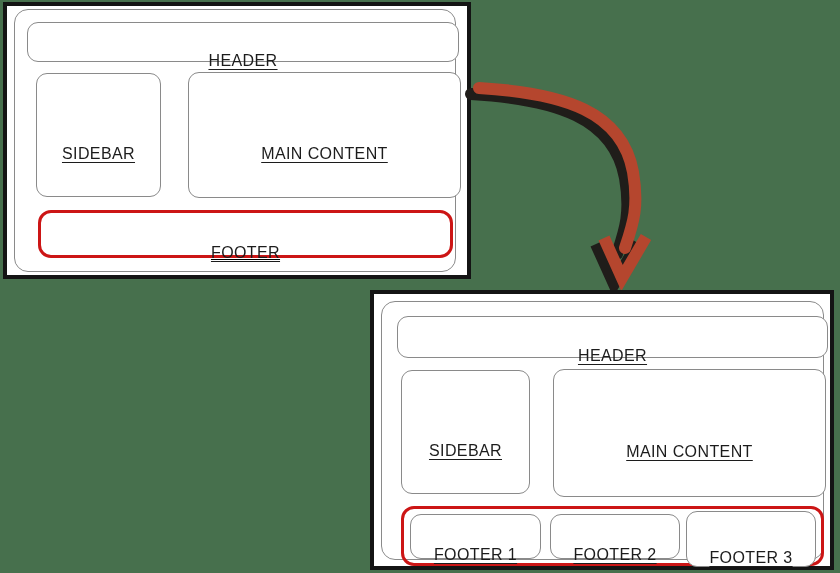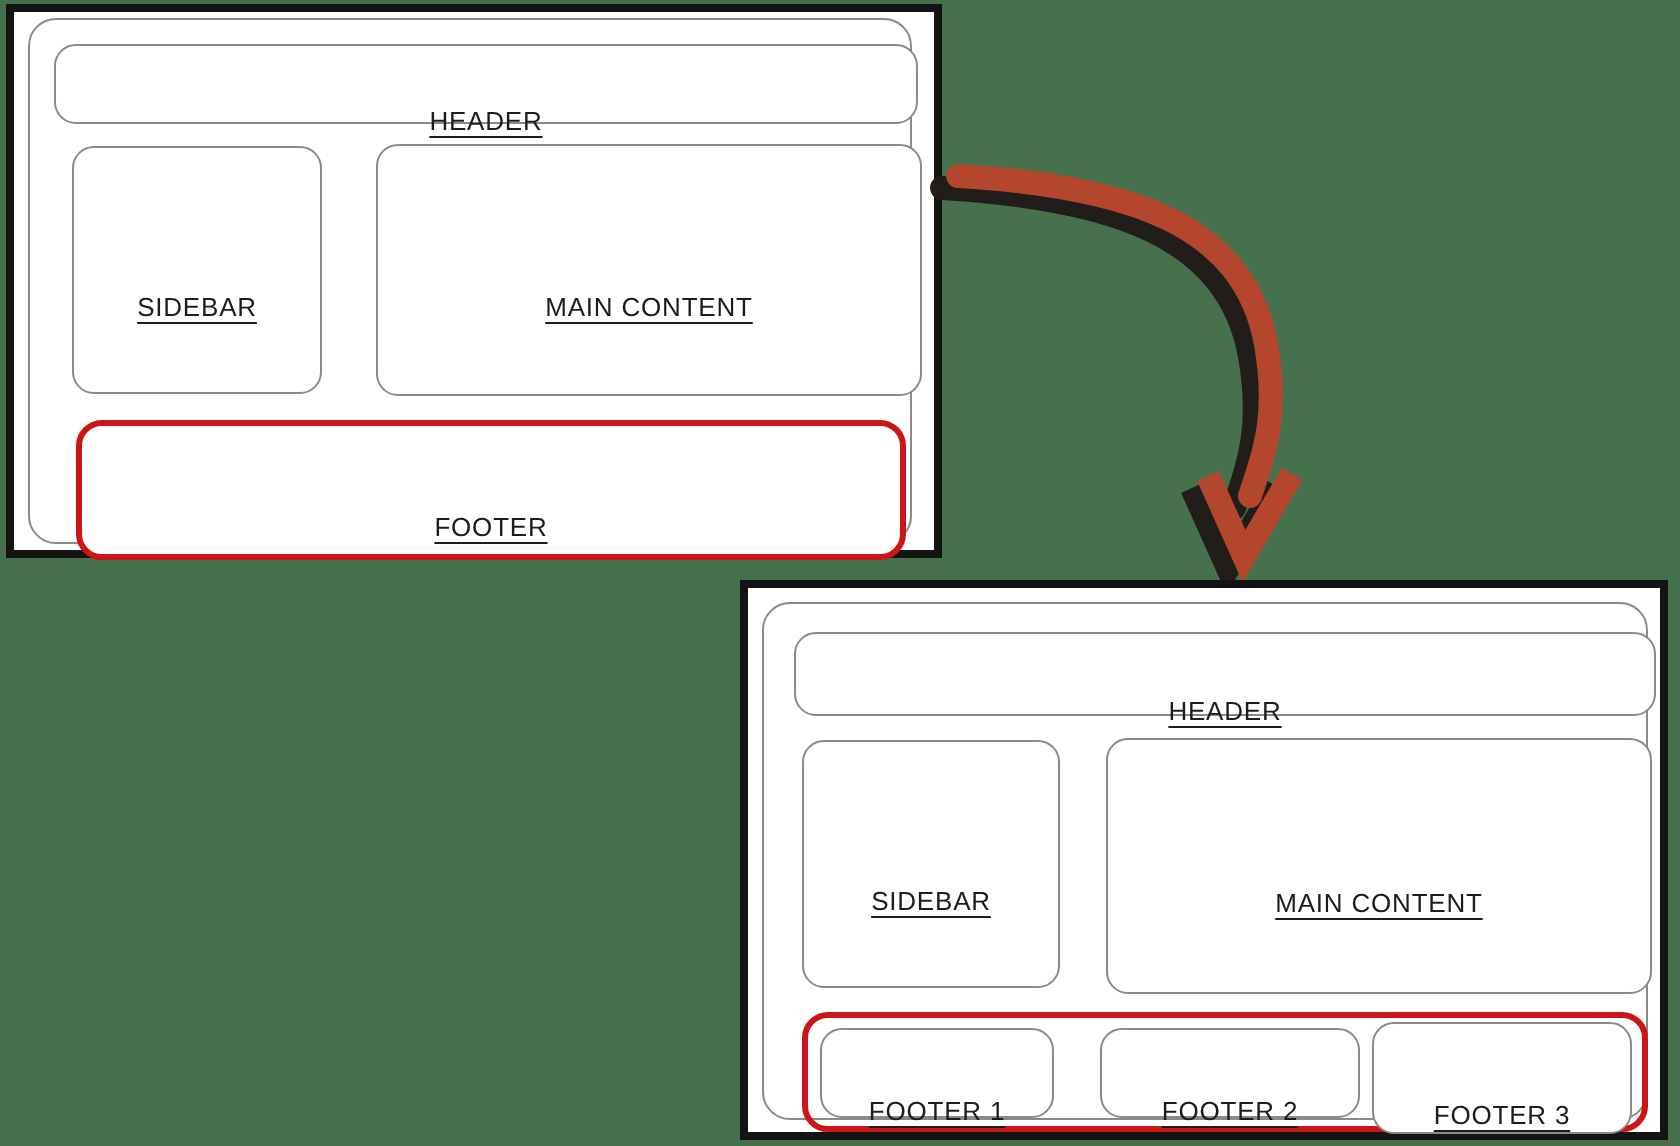--- a/index.html
+++ b/index.html
@@ -33,45 +33,45 @@
     position: absolute;
     border: 1px solid #8a8a8a;
     border-radius: 11px;
     box-sizing: border-box;
     background: #ffffff;
     display: flex;
     align-items: center;
     justify-content: center;
   }
   .label {
-    font-size: 13px;
+    font-size: 16px;
     letter-spacing: 0.4px;
     color: #1c1c1c;
     text-decoration: underline;
     text-underline-offset: 3px;
     white-space: nowrap;
     margin-top: 37px;
   }
   .red-box {
     border: 3px solid #cc1515;
     border-radius: 13px;
   }
 
   
   .wf-before .header-box  { left: 12px;  top: 12px;  width: 432px; height: 40px; }
   .wf-before .sidebar-box { left: 21px;  top: 63px;  width: 125px; height: 124px; }
   .wf-before .main-box    { left: 173px; top: 62px;  width: 273px; height: 126px; }
-  .wf-before .footer-box  { left: 23px;  top: 200px; width: 415px; height: 70px; }
+  .wf-before .footer-box  { left: 23px;  top: 200px; width: 415px; height: 48px; text-decoration: underline; }
 
   
   .wf-after .header-box   { left: 15px;  top: 14px;  width: 431px; height: 42px; }
   .wf-after .sidebar-box  { left: 19px;  top: 68px;  width: 129px; height: 124px; }
   .wf-after .main-box     { left: 171px; top: 67px;  width: 273px; height: 128px; }
   .wf-after .footer-group { left: 19px;  top: 204px; width: 423px; height: 60px; background: transparent; }
-  .wf-after .footer1-box  { left: 28px;  top: 212px; width: 117px; height: 45px; }
+  .wf-after .footer1-box  { left: 28px;  top: 212px; width: 131px; height: 45px; }
   .wf-after .footer2-box  { left: 168px; top: 212px; width: 130px; height: 45px; }
   .wf-after .footer3-box  { left: 304px; top: 209px; width: 130px; height: 56px; }
 
   .arrow-svg {
     position: absolute;
     left: 0; top: 0;
     width: 840px; height: 573px;
     pointer-events: none;
   }
 </style>

